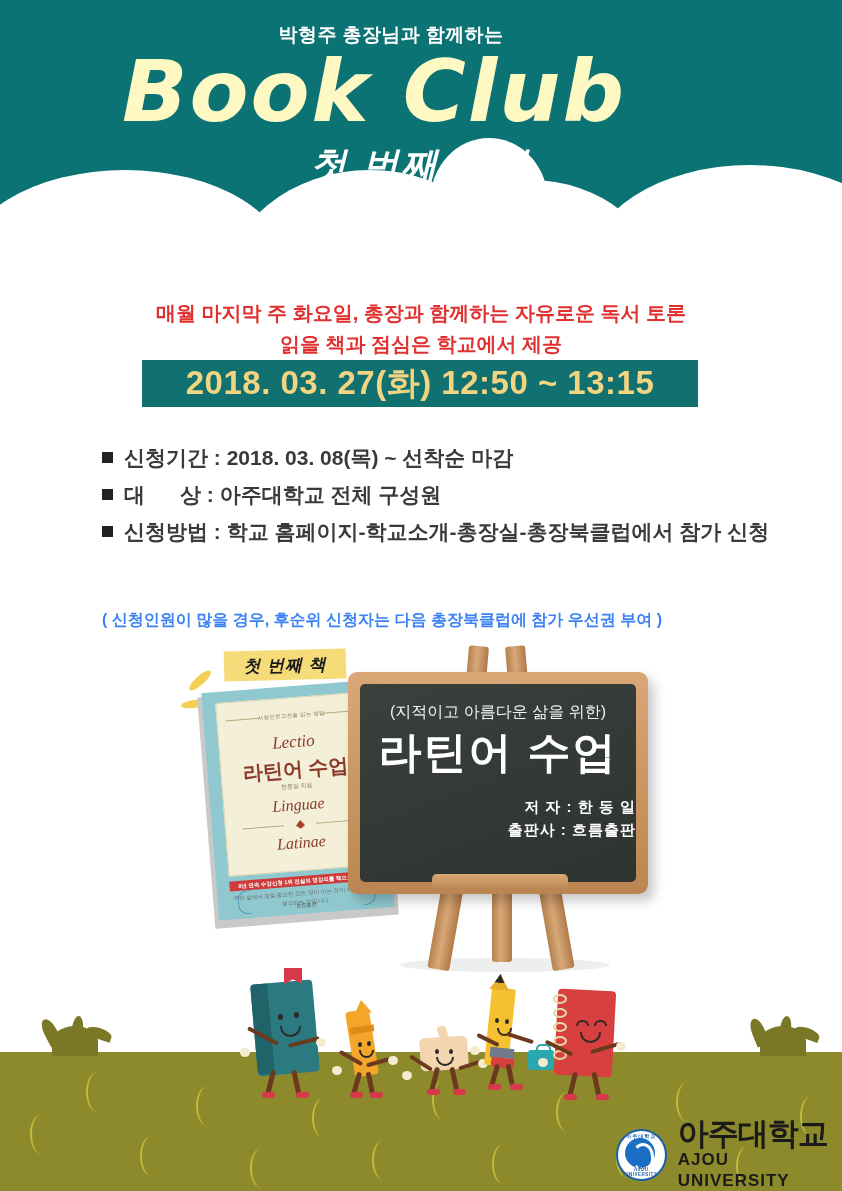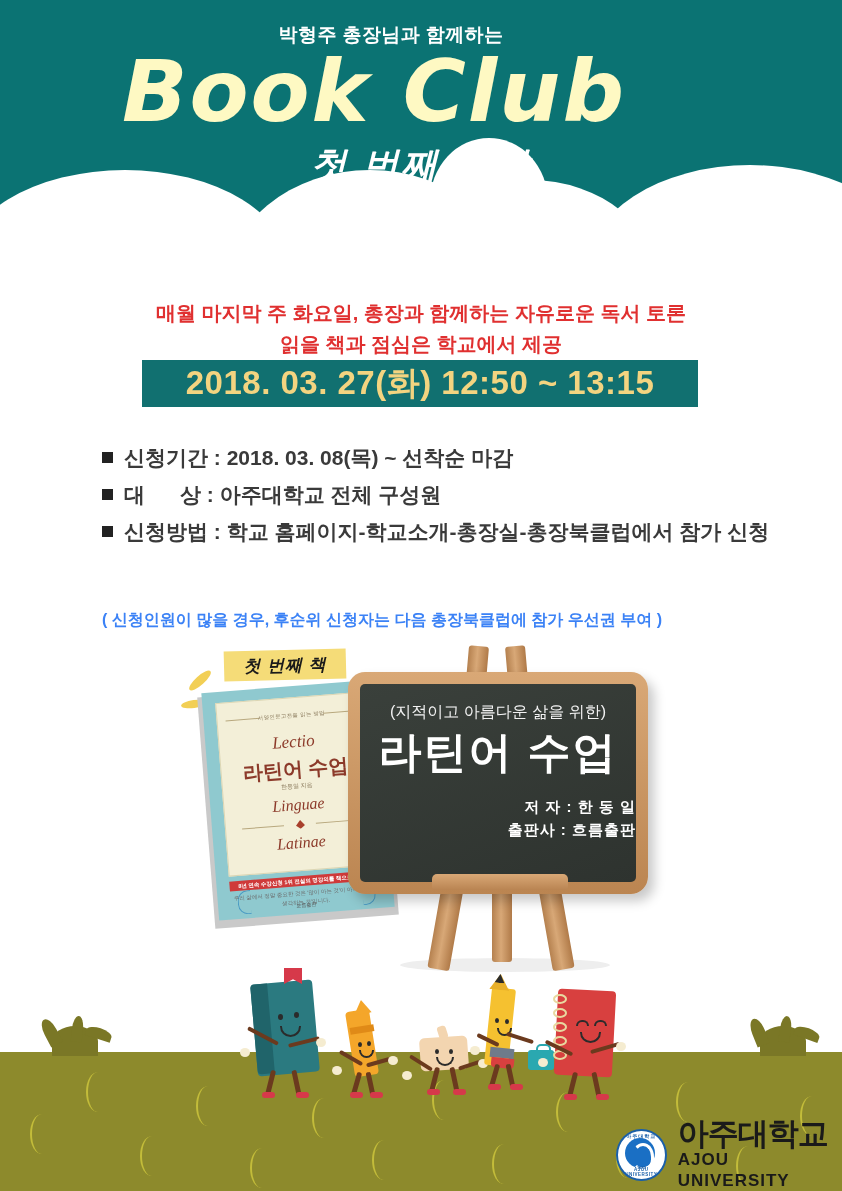--- a/index.html
+++ b/index.html
@@ -90,21 +90,21 @@
 
   
   .leg{position:absolute;background:linear-gradient(90deg,#b5814f,#d8a877 45%,#b07a48);border-radius:3px;}
   .legTL{left:466px;top:646px;width:20px;height:70px;transform:rotate(5deg);}
   .legTR{left:508px;top:646px;width:20px;height:70px;transform:rotate(-5deg);}
   .legBL{left:435px;top:880px;width:22px;height:90px;transform:rotate(10deg);}
   .legBR{left:545px;top:880px;width:22px;height:90px;transform:rotate(-10deg);}
   .legBC{left:492px;top:880px;width:20px;height:82px;}
 
   .boardframe{position:absolute;left:348px;top:672px;width:300px;height:222px;
-    background:linear-gradient(180deg,#d9a876,#bb8551);border-radius:17px;
+    background:linear-gradient(180deg,#d9a876,#bb8551);border-radius:9px;
     box-shadow:6px 7px 12px rgba(0,0,0,.22);}
   .board{position:absolute;left:12px;top:12px;width:276px;height:198px;
     background:linear-gradient(160deg,#3a403b,#2e332f);border-radius:5px;overflow:hidden;}
   .bd-sub{position:absolute;left:0;top:18px;width:100%;text-align:center;
     color:#f2f2f2;font-size:16px;}
   .bd-title{position:absolute;left:0;top:40px;width:100%;text-align:center;
     color:#ffffff;font-size:43px;font-weight:bold;letter-spacing:2px;}
   .bd-meta{position:absolute;left:0;top:112px;width:100%;text-align:right;
     color:#ffffff;font-size:15px;font-weight:bold;line-height:1.5;letter-spacing:1px;}
   .tray{position:absolute;left:432px;top:874px;width:136px;height:16px;

